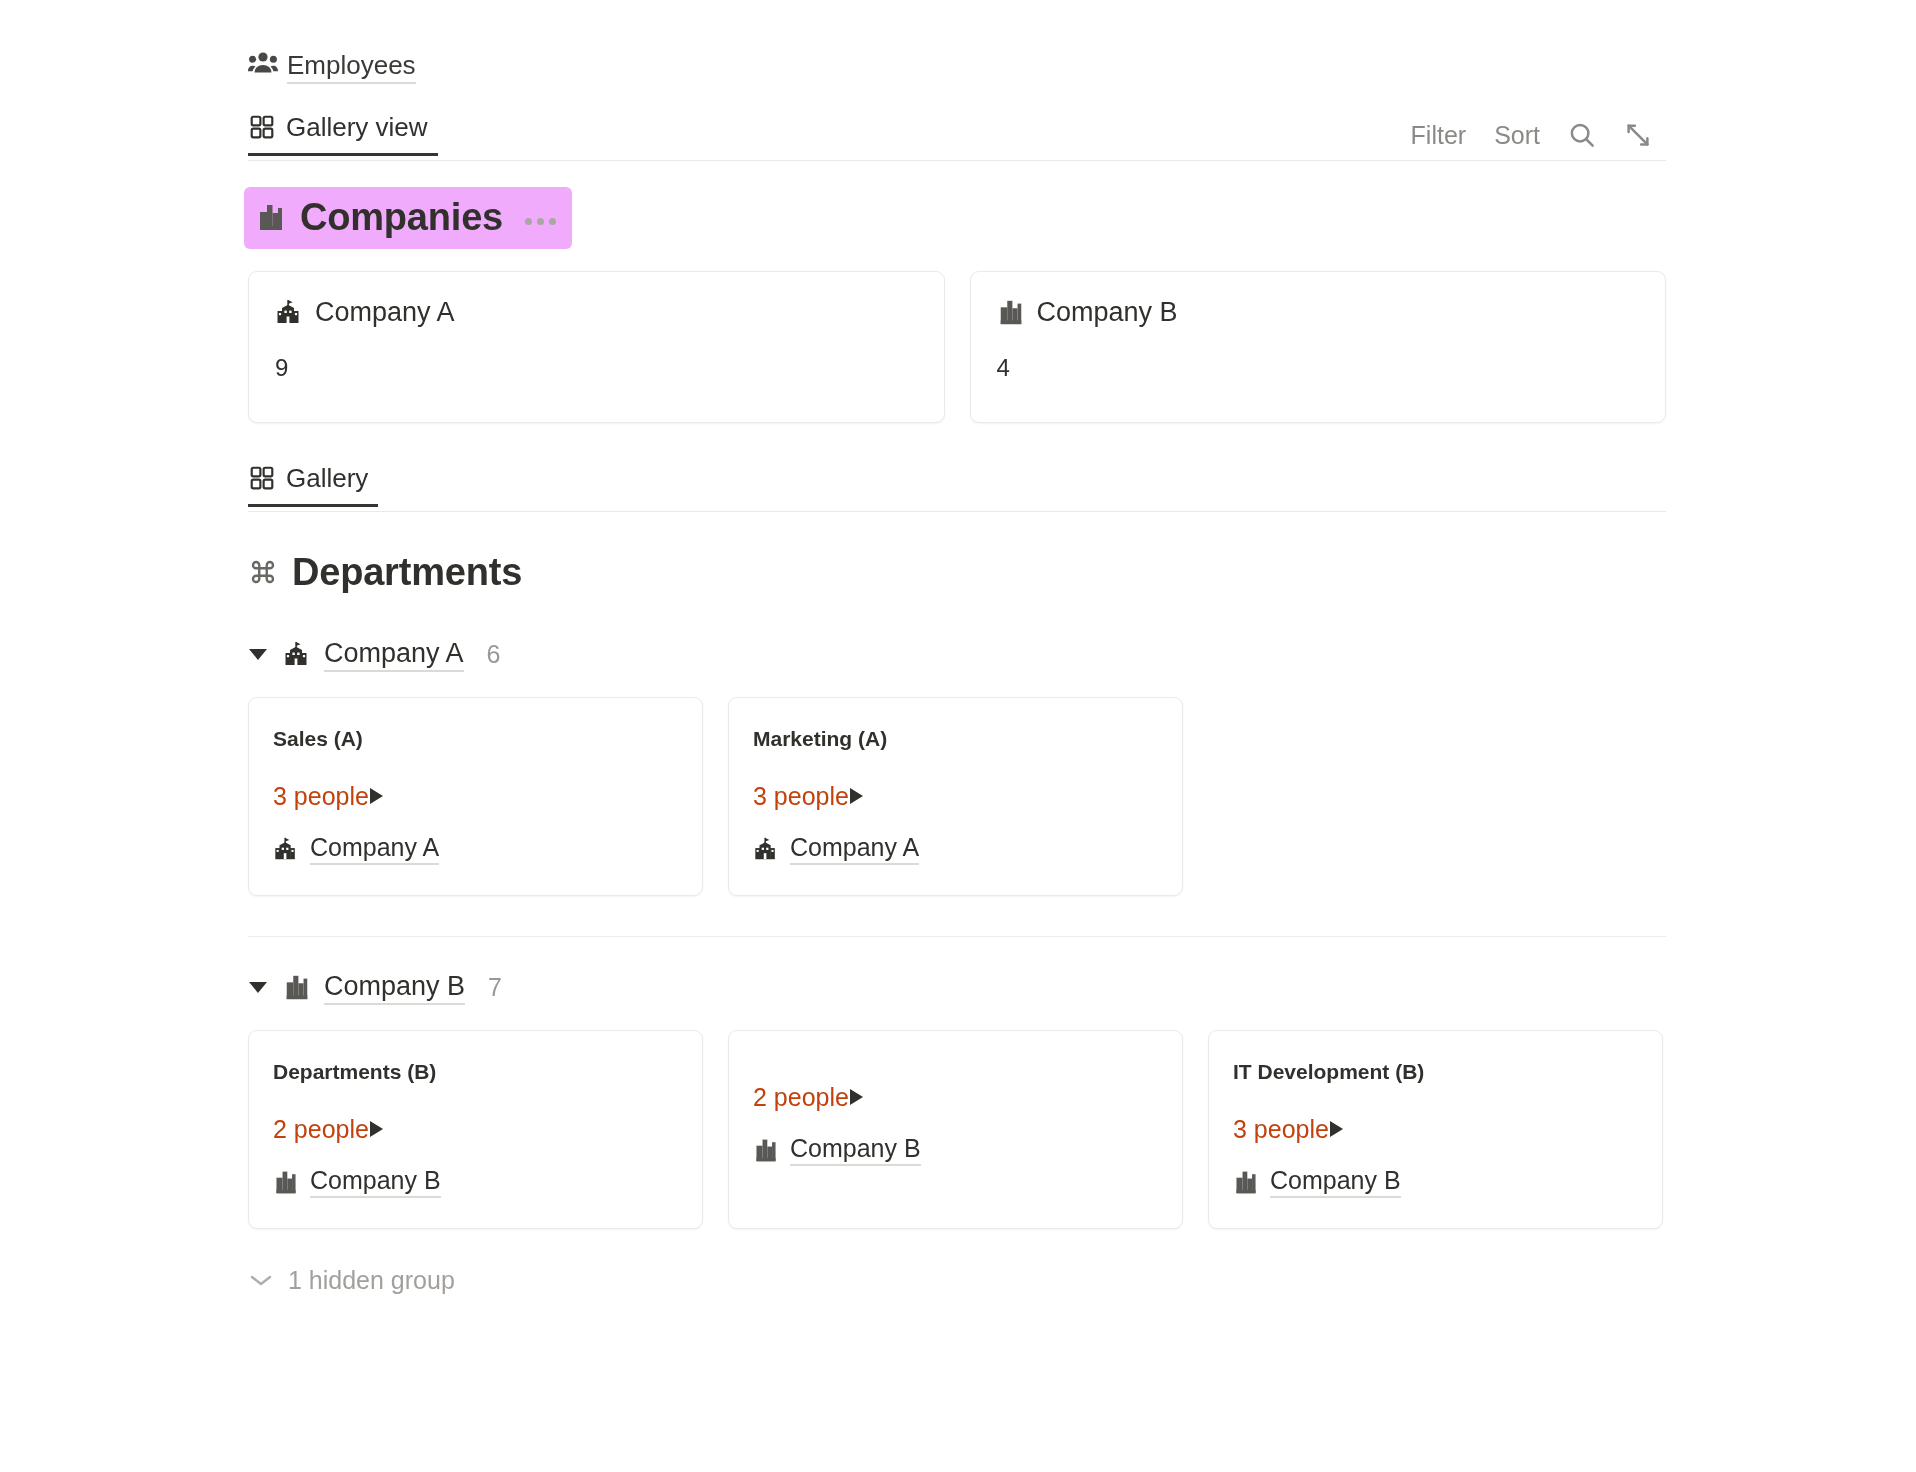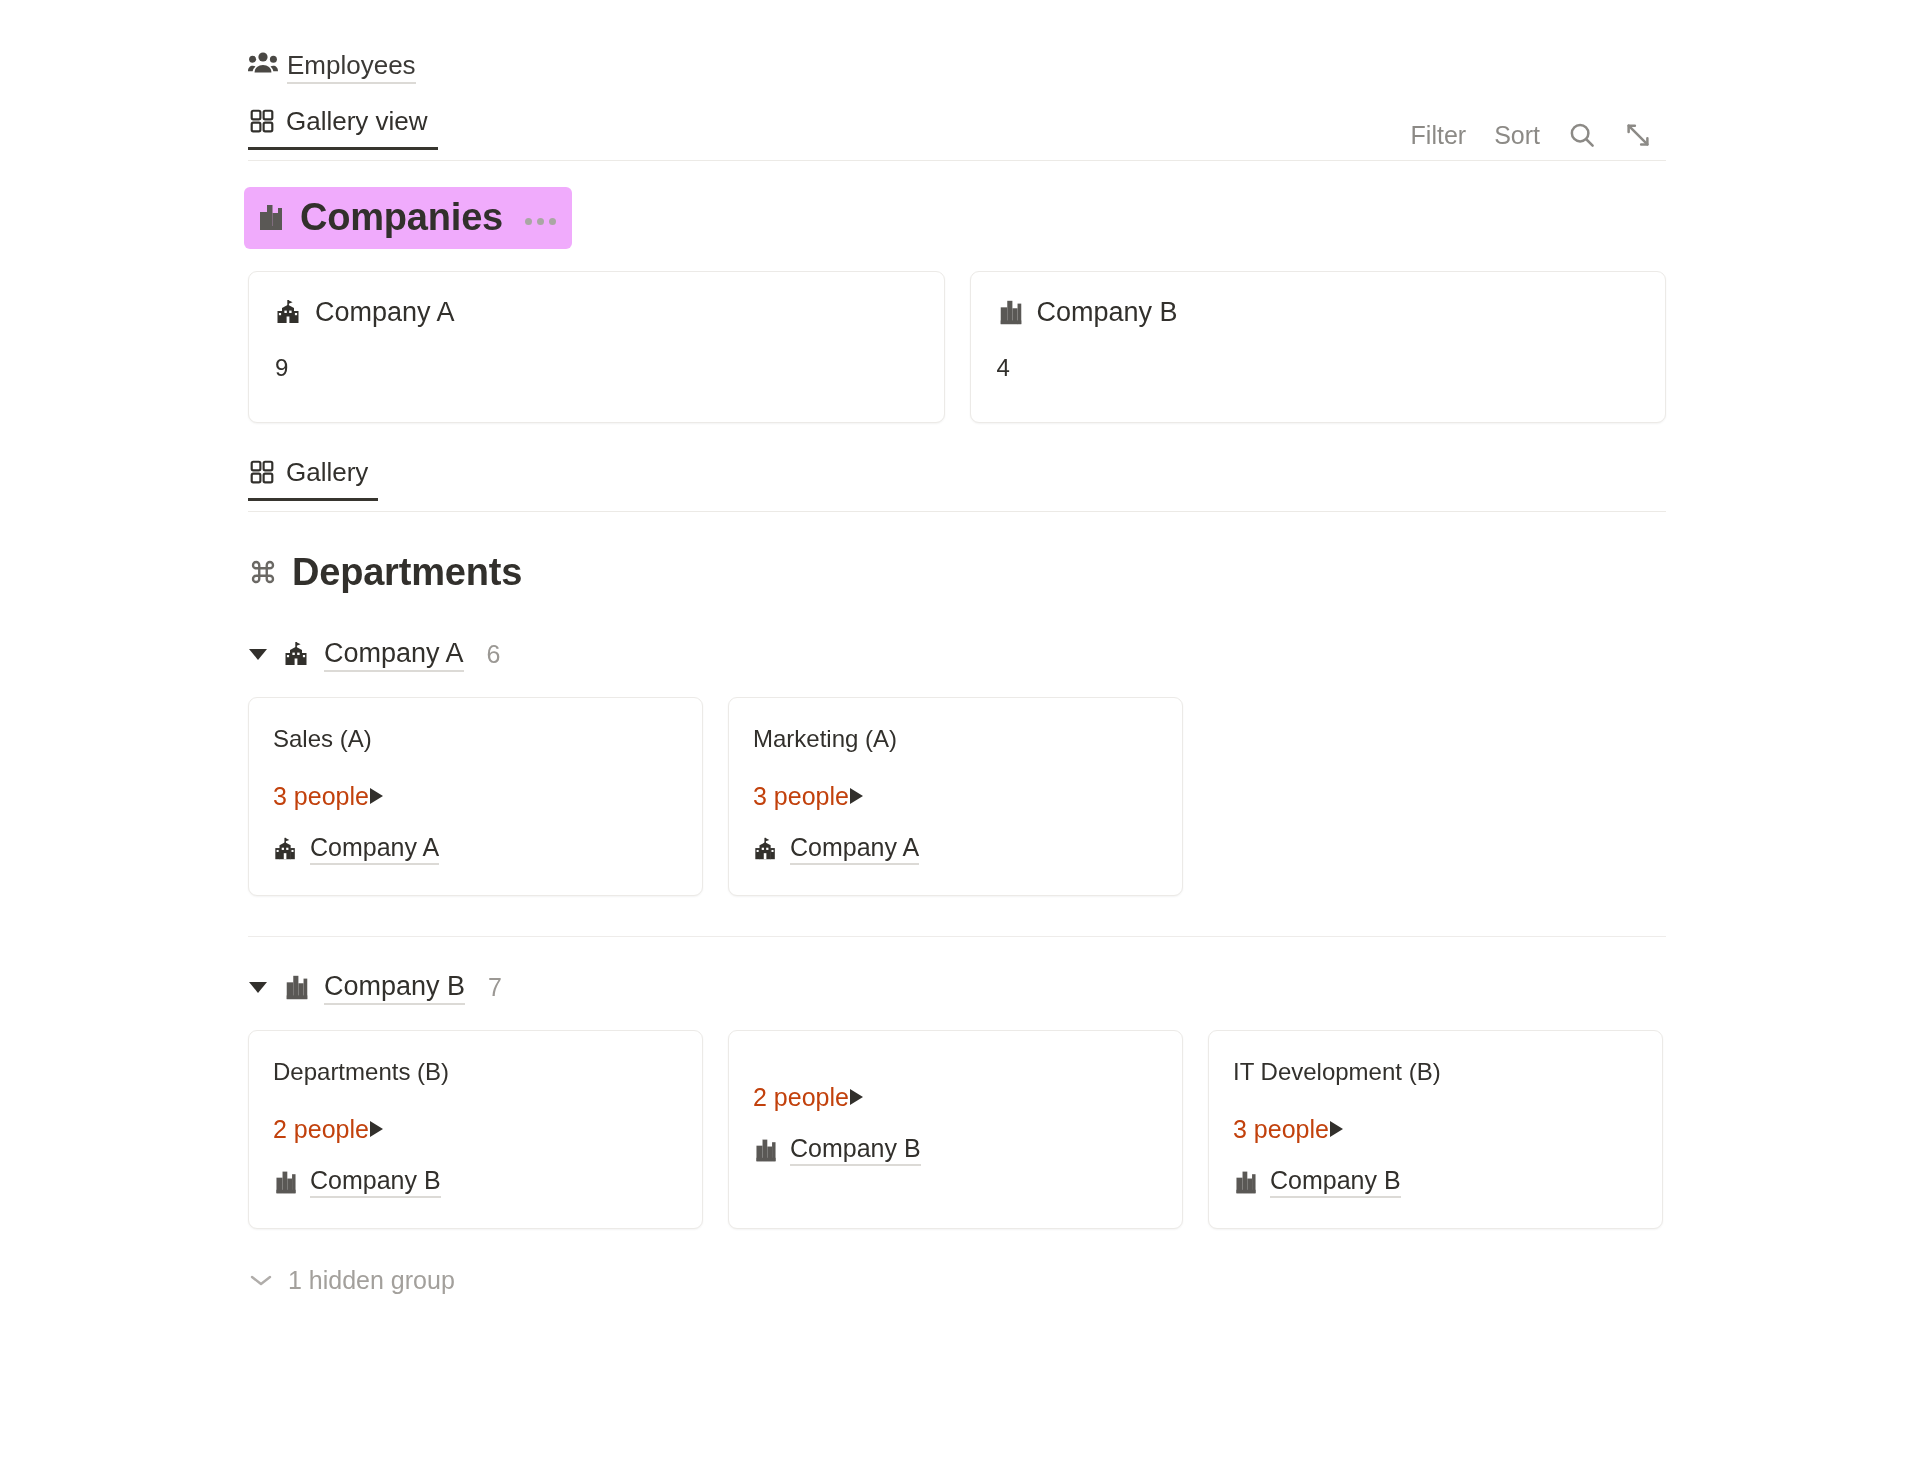--- a/index.html
+++ b/index.html
@@ -60,21 +60,21 @@
   .viewbar {
     position: relative;
     display: flex;
     align-items: flex-end;
     justify-content: space-between;
     margin-top: 22px;
     height: 54px;
     border-bottom: 1.6px solid #eceae6;
   }
   .viewbar.second { margin-top: 34px; }
-  .viewtabs { display: flex; align-items: flex-start; height: 100%; }
+  .viewtabs { display: flex; align-items: center; height: 100%; }
   .viewtab {
     display: flex;
     align-items: center;
     gap: 11px;
     padding: 0 10px 11px 1px;
     margin-right: 18px;
     font-size: 26px;
     line-height: 30px;
     color: #32302c;
     border-bottom: 3px solid #37352f;
@@ -206,23 +206,23 @@
     gap: 25px;
     margin-top: 21px;
   }
   .dept-card {
     width: 455px;
     height: 199px;
     padding: 25px 24px;
     box-sizing: border-box;
   }
   .dept-title {
-    font-size: 24px;
+    font-size: 21px;
     line-height: 32px;
-    font-weight: 400;
+    font-weight: 700;
     color: #32302c;
   }
   .dept-people {
     font-size: 25px;
     line-height: 30px;
     color: #c2410c;
     margin-top: 26px;
     display: flex;
     align-items: center;
     gap: 1px;

